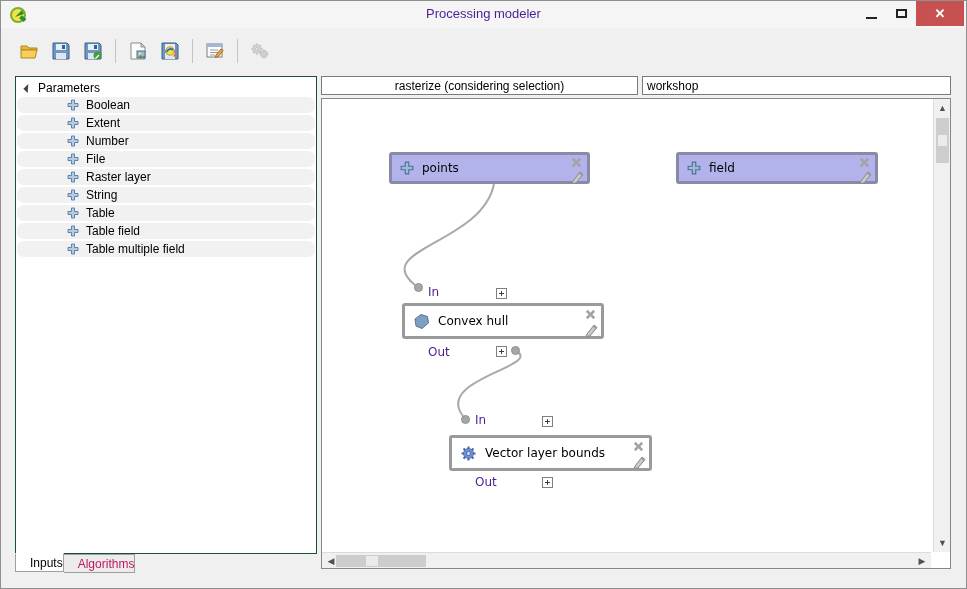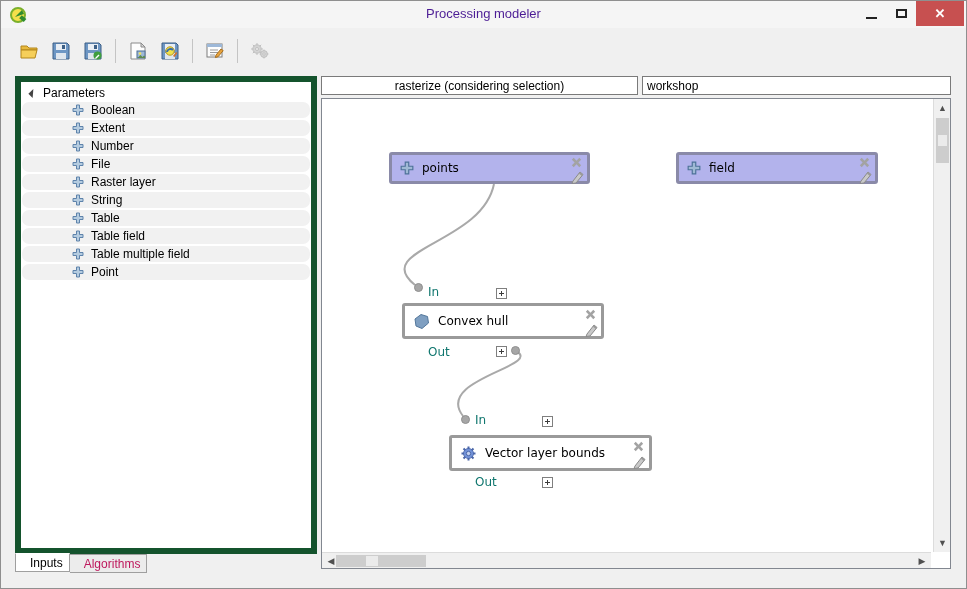--- a/index.html
+++ b/index.html
@@ -20,34 +20,34 @@
 
   
   .toolbar { position:absolute; left:0; top:27px; width:100%; height:46px; background:#f0f0f0;
              display:flex; align-items:center; padding-left:12px; }
   .tb-btn { width:28px; height:28px; display:flex; align-items:center; justify-content:center; margin:0 2px; }
   .tb-sep { width:1px; height:24px; background:#c4c4c4; margin:0 6px; }
   .tb-btn.disabled { filter:grayscale(1); opacity:.5; }
 
   
   .left-panel { position:absolute; left:14px; top:75px; width:302px; height:478px; background:#fff;
-                border:6px solid #14532d; overflow:hidden; }
+                border:1px solid #14532d; overflow:hidden; }
   .tree { position:absolute; left:1px; top:2px; right:1px; font-size:12px; color:#000; }
   .tree-root { height:18px; display:flex; align-items:center; padding-left:8px; }
   .tree-arrow { width:0; height:0; border-left:7px solid transparent; border-top:7px solid transparent;
                 border-bottom:0; border-right:0; position:relative; margin-right:7px;
                 border-left:6px solid #444; transform:rotate(45deg); }
   .tree-item { height:16px; margin-bottom:2px; display:flex; align-items:center; padding-left:50px;
                background:#f1f1f1;border-radius:7px; }
   .tree-item .plus { margin-right:7px; }
   .tree-label { font-size:12px; }
 
   
   .tabs { position:absolute; left:14px; top:553px; display:flex; }
-  .tab { height:19px; padding:2px 6px 0 14px; font-size:12px; border:1px solid #9f9f9f; }
+  .tab { height:19px; padding:2px 0 0 14px; font-size:12px; border:1px solid #9f9f9f; }
   .tab.active { background:#fff; border-top:1px solid #fff; margin-top:-1px; z-index:2; }
   .tab.inactive { background:#ececec; border-left:none; color:#be185d; }
 
   
   .field { position:absolute; top:75px; height:19px; border:1px solid #7a7a7a; background:#fff;
            font-family:"Liberation Sans",sans-serif; font-size:12px; padding:0 4px; color:#000; }
   #field-name  { left:320px; width:317px;text-align:center; }
   #field-group { left:641px; width:309px; }
 
   
@@ -58,21 +58,21 @@
 
   .node { position:absolute; border:3px solid #701a75; border-radius:3px; display:flex; align-items:center; }
   .node.param { background:#b3b3ec; border-color:#8a8aa8; }
   .node.algo  { background:#ffffff; border-color:#9a9a9a; }
   .node-label { font-family:"DejaVu Sans",sans-serif; font-size:12px; color:#000; margin-left:8px; }
   .node-icon { margin-left:8px; display:flex; }
   .node-x { position:absolute; right:4px; top:1px; }
   .node-pen { position:absolute; right:2px; top:14px; }
   .algo .node-x { top:2px; } .algo .node-pen { top:16px; }
 
-  .io-label { position:absolute; font-family:"DejaVu Sans",sans-serif; font-size:12px; color:#0f766e; }
+  .io-label { position:absolute; font-family:"DejaVu Sans",sans-serif; font-size:12px; color:#4c1d95; }
   .expander { position:absolute; width:11px; height:11px; border:1px solid #7f7f7f; background:#fff; }
   .expander:before, .expander:after { content:""; position:absolute; background:#3c3c3c; }
   .expander:before { left:2px; right:2px; top:4px; height:1px; }
   .expander:after  { top:2px; bottom:2px; left:4px; width:1px; }
   .dot { position:absolute; width:9px; height:9px; border-radius:50%; background:#a6a6a6; border:1px solid #8f8f8f; }
 
   
   .vscroll { position:absolute; right:0; top:0; width:17px; height:453px; background:#f0f0f0; border-left:1px solid #dcdcdc; }
   .hscroll { position:absolute; left:0; bottom:0; width:609px; height:16px; background:#f0f0f0; border-top:1px solid #dcdcdc; }
   .sb-arrow { position:absolute; display:flex; align-items:center; justify-content:center; color:#505050; font-size:9px; }
@@ -228,26 +228,20 @@
             <path d="M4.5 1 h3 v3.5 H11 v3 H7.5 V11 h-3 V7.5 H1 v-3 h3.5 Z" fill="#b5cce0" stroke="#5e83ab"></path>
           </svg>
         <span class="tree-label">Table field</span>
       </div>
       <div class="tree-item">
         <svg class="plus" width="12" height="12" viewBox="0 0 12 12">
             <path d="M4.5 1 h3 v3.5 H11 v3 H7.5 V11 h-3 V7.5 H1 v-3 h3.5 Z" fill="#b5cce0" stroke="#5e83ab"></path>
           </svg>
         <span class="tree-label">Table multiple field</span>
       </div>
-      <div class="tree-item">
-        <svg class="plus" width="12" height="12" viewBox="0 0 12 12">
-            <path d="M4.5 1 h3 v3.5 H11 v3 H7.5 V11 h-3 V7.5 H1 v-3 h3.5 Z" fill="#b5cce0" stroke="#5e83ab"></path>
-          </svg>
-        <span class="tree-label">Point</span>
-      </div>
     </div>
   </div>
 
   <div class="tabs">
     <div class="tab active">Inputs</div>
     <div class="tab inactive">Algorithms</div>
   </div>
 
   <input id="field-name" class="field" value="rasterize (considering selection)" style="">
   <input id="field-group" class="field" value="workshop" style="">

